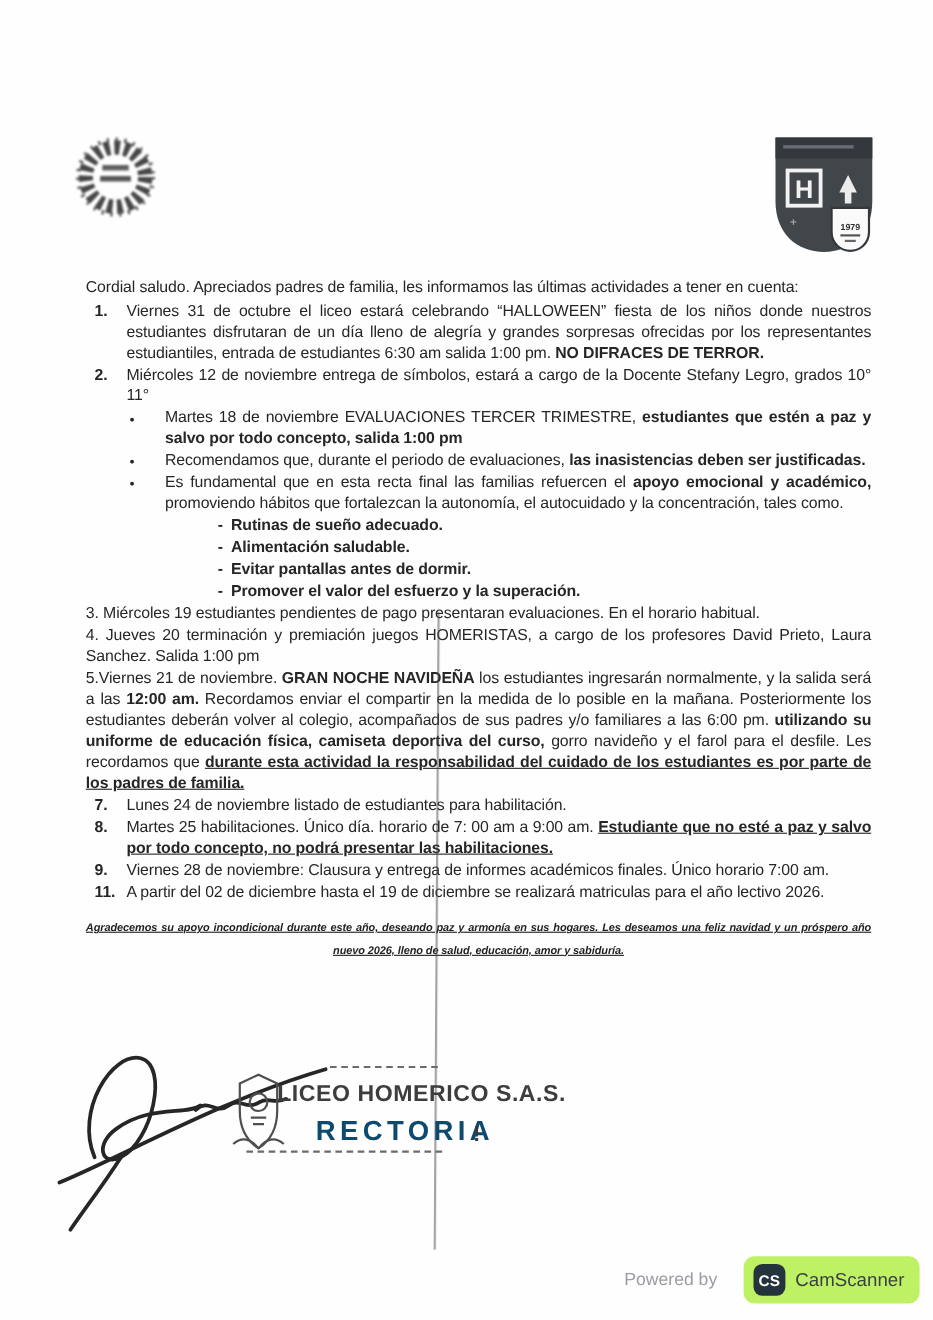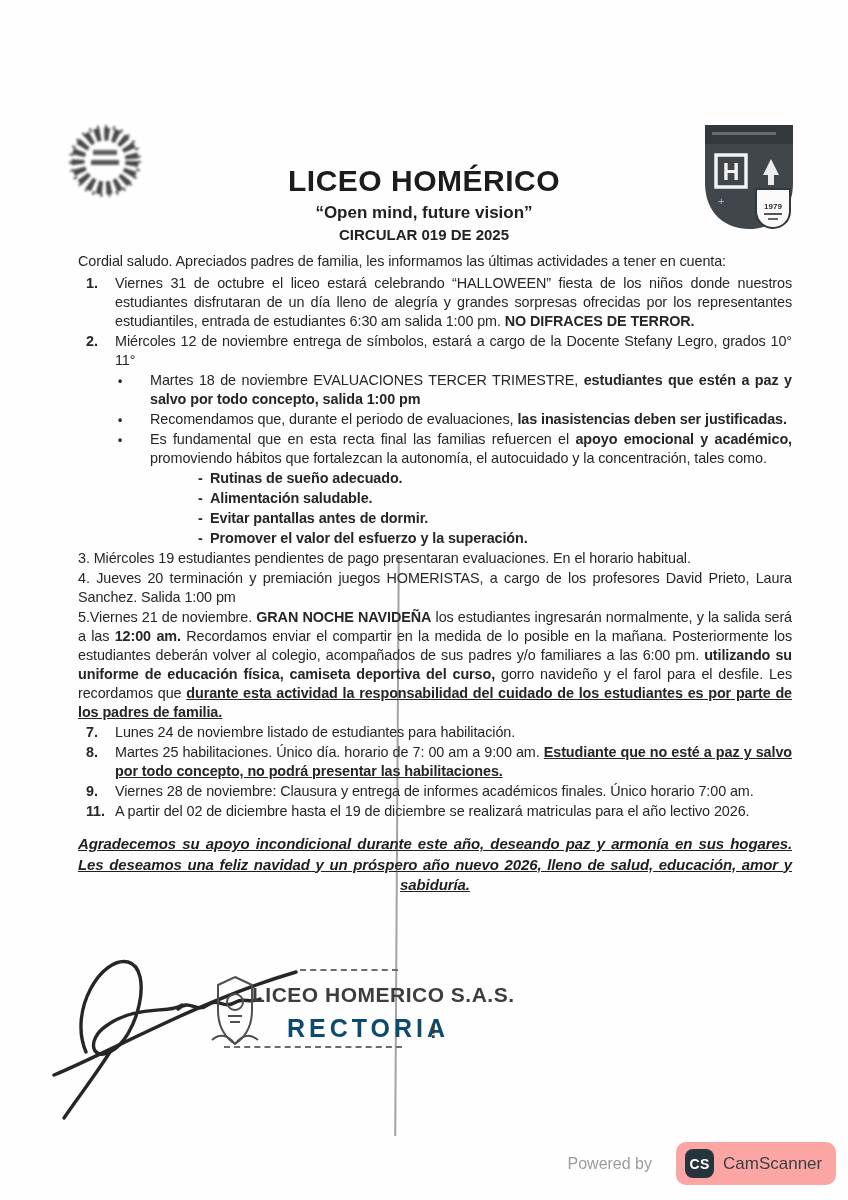--- a/index.html
+++ b/index.html
@@ -24,41 +24,41 @@
   .li.numbered{padding-left:37px;}
   .li.numbered .mk{position:absolute;left:8px;top:0;font-weight:700;}
   .li.bullet{padding-left:72px;}
   .li.bullet .mk{position:absolute;left:40px;top:1px;font-weight:700;font-size:12px;}
   .li.dash{padding-left:132px;text-align:left;font-weight:700;}
   .li.dash .mk{position:absolute;left:120px;top:0;font-weight:700;}
   .li.flush{padding-left:0;}
   .b{font-weight:700;}
   .u{text-decoration:underline;}
   .i{font-style:italic;}
-  .closing{margin-top:13px;font-size:15px;line-height:20.5px;text-align:justify;text-align-last:center;color:#1f1f1f;}
+  .closing{margin-top:13px;font-size:10px;line-height:20.5px;text-align:justify;text-align-last:center;color:#1f1f1f;}
 
   
   .crease{position:absolute;left:396px;top:556px;width:2px;height:580px;background:rgba(75,70,70,.5);transform:rotate(.35deg);filter:blur(.4px);}
 
   
   .sig-svg{position:absolute;left:48px;top:942px;}
   .stamp-crest{position:absolute;left:206px;top:972px;}
   .stamp-line1{position:absolute;left:252px;top:983px;font-size:21px;font-weight:700;color:#3d3d3d;letter-spacing:.5px;filter:blur(.3px);}
   .stamp-line2{position:absolute;left:287px;top:1014px;font-size:25px;font-weight:700;color:#0c4a6e;letter-spacing:4px;filter:blur(.4px);}
   .stamp-dash-top{position:absolute;left:300px;top:969px;width:98px;border-top:2px dashed #6b6b6b;}
   .stamp-dash-bottom{position:absolute;left:224px;top:1046px;width:178px;border-top:2px dashed #6b6b6b;}
   .stamp-bang{position:absolute;left:430px;top:1020px;font-size:20px;font-weight:700;color:#3a3a3a;}
   .sig-lines{position:absolute;left:76px;top:1048px;font-size:15px;line-height:20px;color:#1e1e1e;}
   .sig-cordial{font-weight:700;}
   .sig-name{font-weight:700;font-style:italic;letter-spacing:.2px;}
   .sig-role{font-weight:700;}
 
   
   .powered{position:absolute;top:1155px;right:196px;font-size:16px;color:#9b9ba1;}
-  .cs-pill{position:absolute;top:1142px;right:12px;width:160px;height:43px;background:#fca5a5;border-radius:10px;display:flex;align-items:center;gap:9px;padding:0 0 0 9px;box-sizing:border-box;}
+  .cs-pill{position:absolute;top:1142px;right:12px;width:160px;height:43px;background:#bef264;border-radius:10px;display:flex;align-items:center;gap:9px;padding:0 0 0 9px;box-sizing:border-box;}
   .cs-icon{position:relative;width:29px;height:29px;background:#25333d;border-radius:8px;display:flex;align-items:center;justify-content:center;}
   .cs-icon::after{content:"";position:absolute;left:2px;right:2px;bottom:-3px;height:9px;background:#3ec6a2;border-radius:4px;z-index:-1;}
   .cs-icon span{color:#fff;font-weight:700;font-size:14px;letter-spacing:.3px;}
   .cs-brand{font-size:17px;color:#3a3f45;font-weight:500;}
 </style>
 </head>
 <body>
 
 <div class="page">
 
@@ -78,25 +78,20 @@
     <rect x="16" y="38" width="30" height="32" fill="none" stroke="#f2f2f2" stroke-width="3.5"></rect>
     <text x="31" y="63" font-family="Liberation Sans, sans-serif" font-size="23" font-weight="700" fill="#f2f2f2" text-anchor="middle">H</text>
     <path d="M63 58 L71 42 L79 58 H74 V68 H68 V58 Z" fill="#ececec"></path>
     <path d="M56 72 h34 v22 c0 11 -9 17 -17 17 c-8 0 -17 -6 -17 -17 Z" fill="#fafafa" stroke="#33383d" stroke-width="2"></path>
     <text x="73" y="92" font-family="Liberation Sans, sans-serif" font-size="8" font-weight="700" fill="#2d2d2d" text-anchor="middle">1979</text>
     <rect x="64" y="96" width="18" height="2" fill="#555"></rect>
     <rect x="68" y="101" width="10" height="2" fill="#666"></rect>
     <text x="18" y="88" font-size="11" fill="#aeb3b7">+</text>
   </svg>
 
-  <div class="hdr">
-    <div class="title">LICEO HOMÉRICO</div>
-    <div class="motto">“Open mind, future vision”</div>
-    <div class="circ">CIRCULAR 019 DE 2025</div>
-  </div>
 
   <div class="content">
     <div class="greet">Cordial saludo. Apreciados padres de familia, les informamos las últimas actividades a tener en cuenta:</div>
     <div>
         <div class="li numbered">
           <span class="mk">1.</span>
           <span class="ct"><span>Viernes 31 de octubre el liceo estará celebrando “HALLOWEEN” fiesta de los niños donde nuestros estudiantes disfrutaran de un día lleno de alegría y grandes sorpresas ofrecidas por los representantes estudiantiles, entrada de estudiantes 6:30 am salida 1:00 pm.  </span><span class="b">NO DIFRACES DE TERROR.</span></span>
         </div>
         <div class="li numbered">
           <span class="mk">2.</span>

